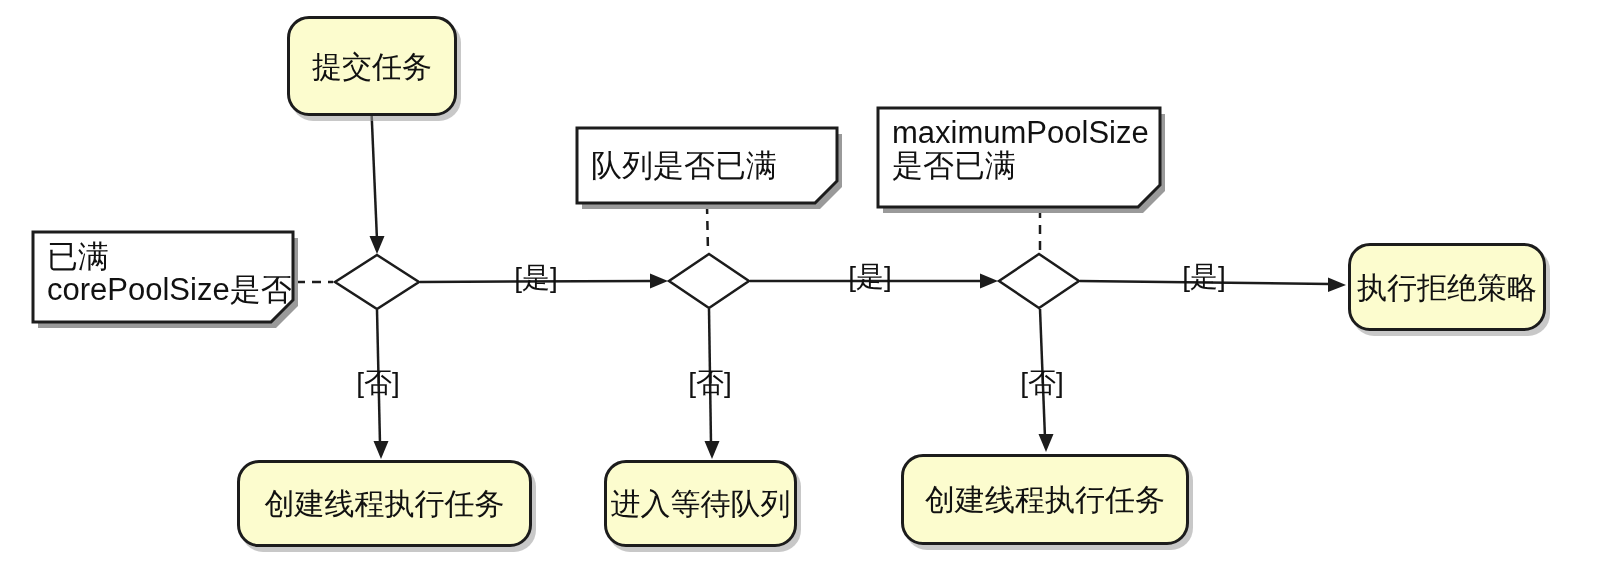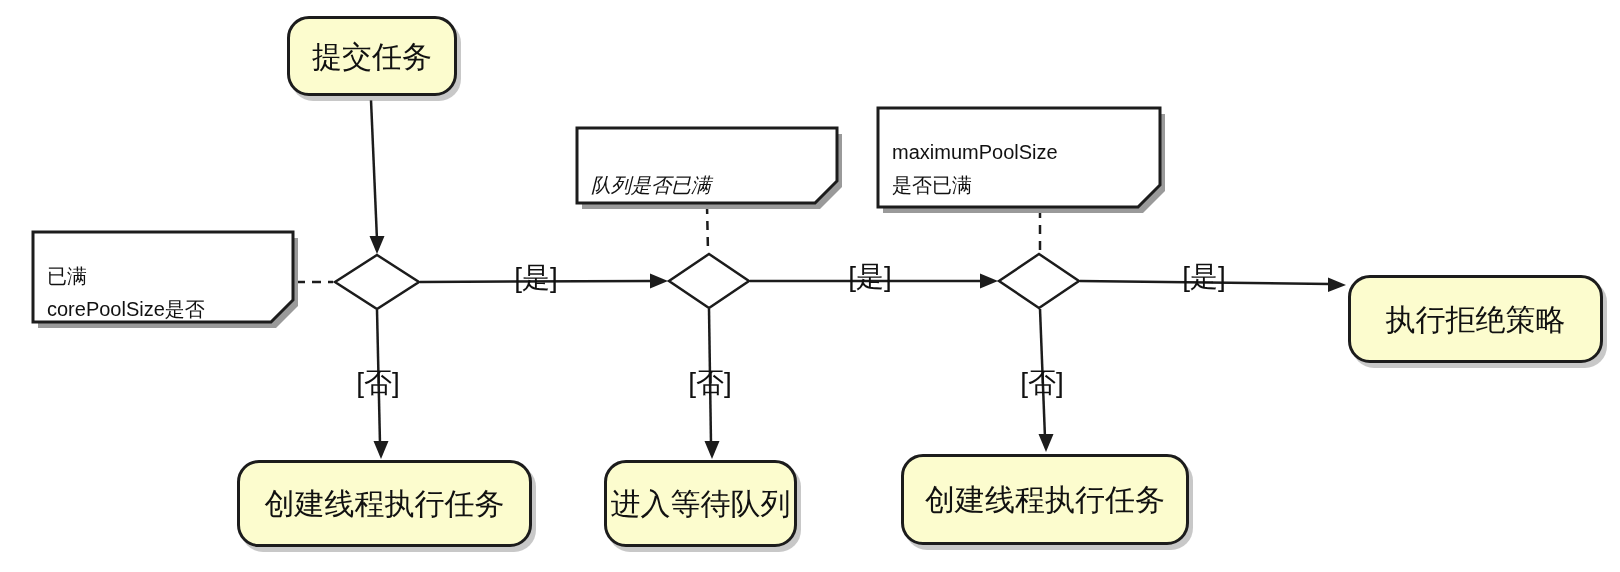--- a/index.html
+++ b/index.html
@@ -31,22 +31,22 @@
     background:var(--node-fill);
     border:3px solid var(--border);
     border-radius:22px;
     display:flex;align-items:center;justify-content:center;
     font-size:30px;line-height:1.1;
     white-space:nowrap;
     box-shadow:4px 5px 0 rgba(154,154,154,0.55);
   }
   .note-text{
     position:absolute;
-    font-size:20px;line-height:33px;
-    text-align:left;white-space:nowrap;margin-top:20px;
+    font-size:31px;line-height:33px;
+    text-align:left;white-space:nowrap;
   }
   .edge-label{
     position:absolute;
     transform:translate(-50%,-50%);
     font-size:28px;line-height:1;
     white-space:nowrap;
   }
 </style>
 </head>
 <body>
@@ -89,46 +89,46 @@
     <polygon class="note-shadow" points="38,238 298,238 298,306 276,328 38,328"></polygon>
     <polygon class="note-shape" points="33,232 293,232 293,300 271,322 33,322"></polygon>
 
     <polygon class="note-shadow" points="582,134 842,134 842,187 820,209 582,209"></polygon>
     <polygon class="note-shape" points="577,128 837,128 837,181 815,203 577,203"></polygon>
 
     <polygon class="note-shadow" points="883,114 1165,114 1165,191 1143,213 883,213"></polygon>
     <polygon class="note-shape" points="878,108 1160,108 1160,185 1138,207 878,207"></polygon>
   </svg>
 
-  <div class="node" style="left:287px;top:16px;width:170px;height:80px;">
+  <div class="node" style="left:287px;top:16px;width:170px;height:100px;">
     <span>提交任务</span>
   </div>
 
-  <div class="node" style="left:1348px;top:243px;width:255px;height:88px;margin-top:32px;">
+  <div class="node" style="left:1348px;top:243px;width:198px;height:88px;">
     <span>执行拒绝策略</span>
   </div>
 
   <div class="node" style="left:237px;top:460px;width:295px;height:87px;">
     <span>创建线程执行任务</span>
   </div>
 
   <div class="node" style="left:604px;top:460px;width:193px;height:87px;">
     <span>进入等待队列</span>
   </div>
 
   <div class="node" style="left:901px;top:454px;width:288px;height:91px;">
     <span>创建线程执行任务</span>
   </div>
 
   <div class="note-text" style="left:47px;top:240px;">
     <div>已满</div>
     <div>corePoolSize是否</div>
   </div>
 
-  <div class="note-text" style="left:591px;top:149px;font-style:italic;">
+  <div class="note-text" style="left:591px;top:149px;">
     <div>队列是否已满</div>
   </div>
 
   <div class="note-text" style="left:892px;top:116px;">
     <div>maximumPoolSize</div>
     <div>是否已满</div>
   </div>
 
   <span class="edge-label" style="left:536px;top:278px;">[是]</span>
   <span class="edge-label" style="left:870px;top:277px;">[是]</span>

